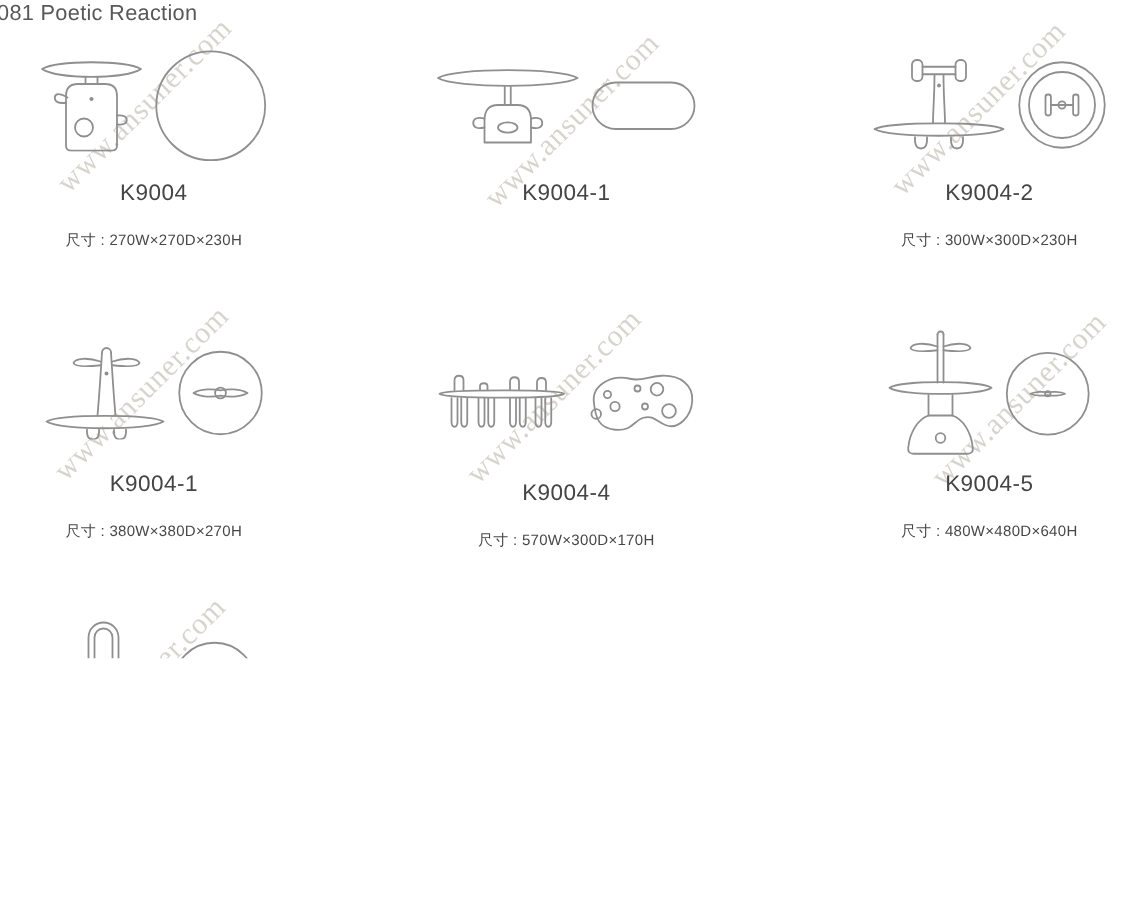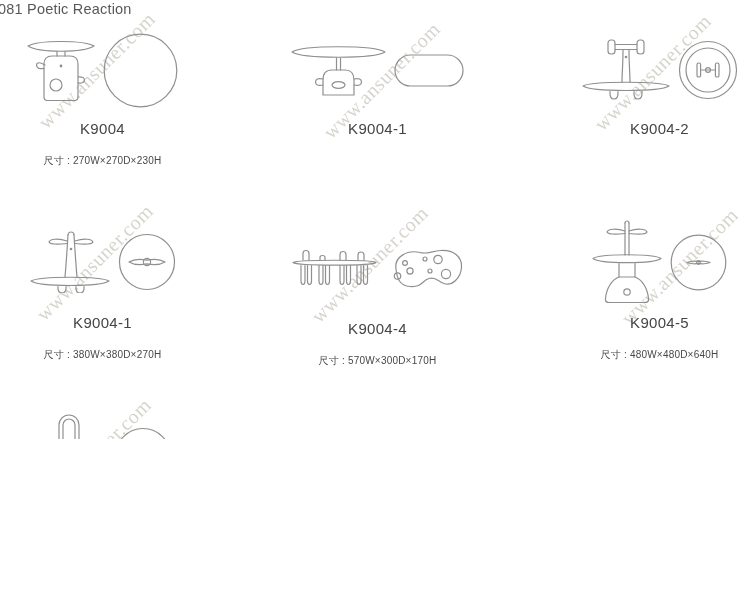--- a/index.html
+++ b/index.html
@@ -117,20 +117,21 @@
       <svg width="60" height="60" viewBox="0 0 60 60">
         <circle cx="30" cy="30" r="28.5"></circle>
         <circle cx="30" cy="30" r="22"></circle>
         <rect x="19" y="23" width="3.6" height="14" rx="1.6"></rect>
         <rect x="37.4" y="23" width="3.6" height="14" rx="1.6"></rect>
         <path d="M22.6,30 L37.4,30"></path>
         <circle cx="30" cy="30" r="2.4"></circle>
       </svg>
     </div>
     <div class="model">K9004-2</div>
+    <div class="dims">尺寸 : 300W×300D×230H</div>
   </div>
 
   <div class="card r2" style="left:-5px;top:218px">
     <div class="art">
       <svg width="80" height="62" viewBox="0 0 80 62">
         <path d="M38,4 A3,3 0 0 1 44,4"></path>
         <path d="M38,4 C37,20 36,35 35,46 M44,4 C45,20 46,35 47,46"></path>
         <path d="M37,10 C28,7 20,8 19,11 C20,13.5 28,13.5 37,12.5"></path>
         <path d="M45,10 C54,7 62,8 63,11 C62,13.5 54,13.5 45,12.5"></path>
         <circle class="dot" cx="41" cy="18" r="1.3"></circle>

